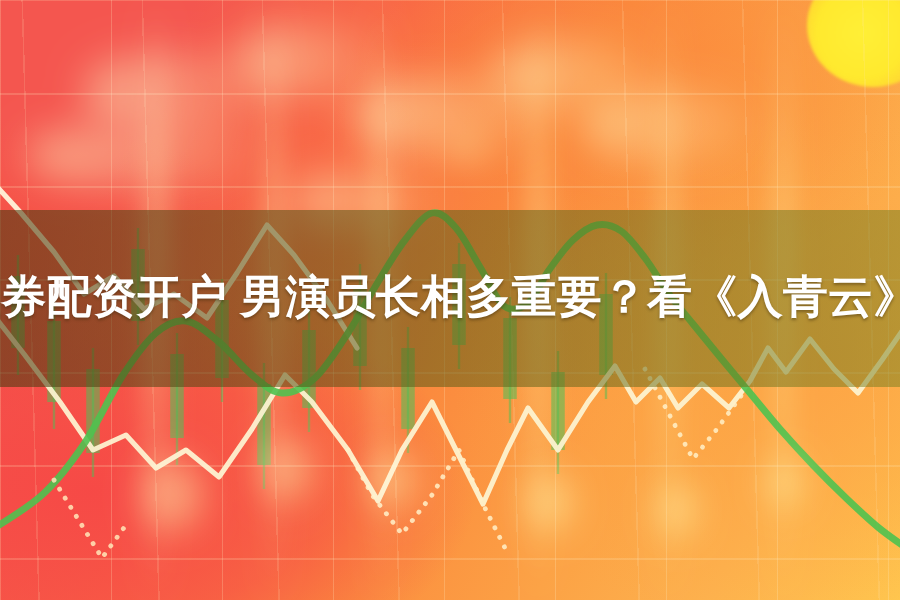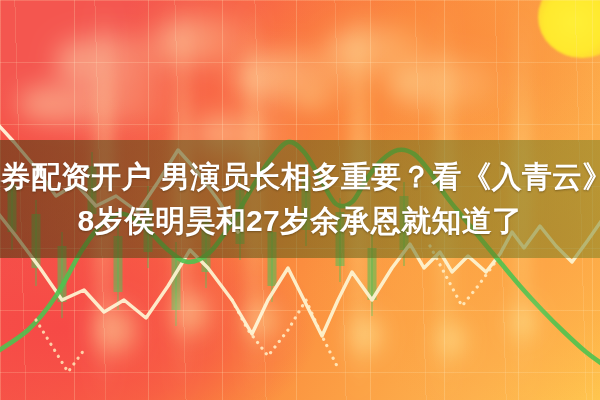--- a/index.html
+++ b/index.html
@@ -178,16 +178,15 @@
       <div class="blob" style="left: 244px; top: 296px; width: 34px; height: 48px;"></div>
       <div class="blob" style="left: 348px; top: 310px; width: 36px; height: 50px;"></div>
       <div class="blob" style="left: 436px; top: 318px; width: 30px; height: 44px;"></div>
       <div class="blob" style="left: 510px; top: 302px; width: 26px; height: 40px;"></div>
     </div>
 
   <div class="band"></div>
 
   <div class="headline">
     <span class="ln ln1">证券配资开户 男演员长相多重要？看《入青云》2</span>
-    <span class="ln ln2">8岁侯明昊和27岁余承恩就知道了</span>
   </div>
 
 </div>
 
 </body></html>

